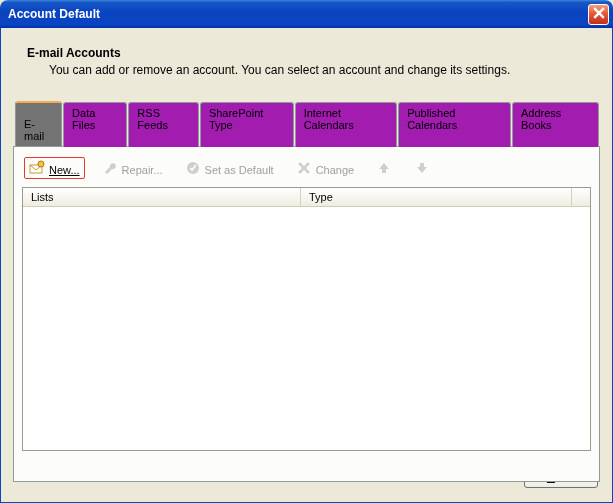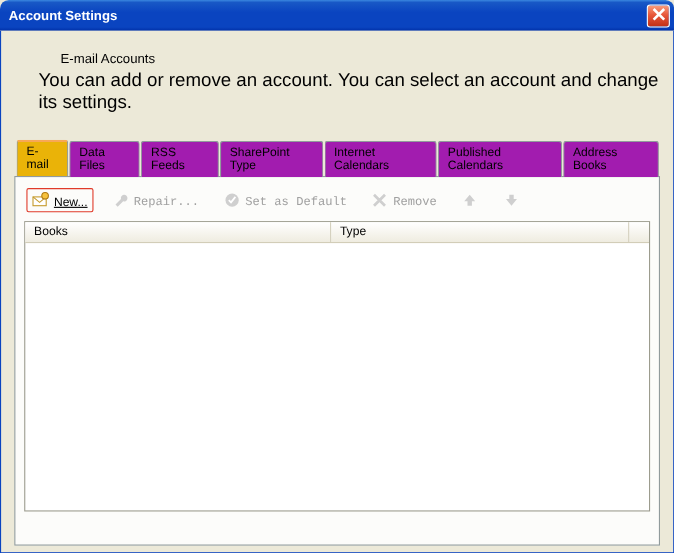--- a/index.html
+++ b/index.html
@@ -26,58 +26,58 @@
   background: #ece9d8;
   height: 475px;
   border-left: 1px solid #0a44c0;
   border-right: 1px solid #0a44c0;
   border-bottom: 1px solid #0a44c0;
   padding: 18px 12px 12px 12px;
   position: relative;
 }
 
 .heading { margin-left: 14px; margin-bottom: 24px; }
-.heading .head-title { font-weight: normal; font-size: 12px; margin-left: 28px; }
-.heading .head-desc { margin-top: 3px; margin-left: 8px; font-size: 17px; color: #000; }
+.heading .head-title { font-weight: bold; font-size: 12px; }
+.heading .head-desc { margin-top: 3px; margin-left: 22px; font-size: 12px; color: #000; }
 
 .tabrow { display: flex; gap: 0; padding-left: 2px; position: relative; z-index: 2; }
 .tab {
   padding: 4px 8px 4px 8px;
   background: #a21caf;
   border: 1px solid #919b9c;
   border-bottom: none;
   border-radius: 3px 3px 0 0;
   cursor: pointer;
   position: relative;
   top: 1px;
   margin-right: 1px;
 }
 .tab.active {
-  background: #eab308;
+  background: #737373;
   border-top: 2px solid #f7a856;
-  padding-top: 3px;
+  padding-top: 15px;
   top: 0;
   z-index: 3;
 }
 
 .tabpanel {
   border: 1px solid #919b9c;
   background: #fcfcfa;
   height: 336px;
   position: relative;
   z-index: 1;
   padding: 10px 8px 8px 8px;
 }
 
 .toolbar { display: flex; align-items: center; gap: 12px; padding: 0 2px 8px 2px; }
 .tb-btn { display: inline-flex; align-items: flex-end; gap: 4px; padding: 2px 4px; border: 1px solid transparent; border-radius: 2px; }
 .tb-btn.highlight { border: 1px solid #e03a2a; }
 .tb-btn .lbl { }
 .tb-btn.enabled .lbl { color: #000; text-decoration: underline; }
-.tb-btn.disabled .lbl { color: #a0a0a0; font-family: Liberation Mono, monospace; }
+.tb-btn.disabled .lbl { color: #a0a0a0; }
 .tb-icon { display: inline-flex; width: 16px; height: 16px; align-items: center; justify-content: center; }
 
 .listbox { border: 1px solid #9c9c8e; background: #fff; height: 264px; }
 .listhead { display: flex; background: linear-gradient(to bottom,#ffffff,#efece0); border-bottom: 1px solid #d2cdb8; }
 .listhead .col { padding: 3px 8px; border-right: 1px solid #d5d1bf; }
 .listhead .col.name { width: 278px; }
 .listhead .col.type { flex: 1; }
 .listhead .col.end { width: 18px; border-right: none; }
 
 .footer { position: absolute; right: 14px; bottom: 14px; }
@@ -88,21 +88,21 @@
   cursor: pointer;
   display: inline-flex; align-items: center; justify-content: center;
   font-size: 11px;
 }
 .btn-close .u { text-decoration: underline; }
 </style>
 </head>
 <body>
 
 <div class="titlebar">
-  <span class="title">Account Settings</span>
+  <span class="title">Account Default</span>
   <div class="close-btn">
     <span>
       <svg viewBox="0 0 10 10">
           <path d="M1 1 L9 9 M9 1 L1 9" stroke="#fff" stroke-width="2" fill="none"></path>
         </svg>
     </span>
   </div>
 </div>
 
 <div class="client">
@@ -151,41 +151,41 @@
             </svg>
         </span>
         <span class="lbl">Set as Default</span>
       </span>
       <span class="tb-btn disabled">
         <span class="tb-icon">
           <svg viewBox="0 0 16 16">
               <path d="M3 3 L13 13 M13 3 L3 13" stroke="#cfcfcf" stroke-width="2.5"></path>
             </svg>
         </span>
-        <span class="lbl">Remove</span>
+        <span class="lbl">Change</span>
       </span>
       <span class="tb-btn disabled">
         <span class="tb-icon">
           <svg viewBox="0 0 16 16">
               <path d="M8 3 L13 9 L10 9 L10 13 L6 13 L6 9 L3 9 Z" fill="#cfcfcf"></path>
             </svg>
         </span>
       </span>
       <span class="tb-btn disabled">
         <span class="tb-icon">
           <svg viewBox="0 0 16 16">
               <path d="M8 13 L13 7 L10 7 L10 3 L6 3 L6 7 L3 7 Z" fill="#cfcfcf"></path>
             </svg>
         </span>
       </span>
     </div>
 
     <div class="listbox">
       <div class="listhead">
-        <div class="col name"><span>Books</span></div>
+        <div class="col name"><span>Lists</span></div>
         <div class="col type"><span>Type</span></div>
         <div class="col end"></div>
       </div>
     </div>
 
   </div>
 
   <div class="footer">
     <button class="btn-close">
       <span><span class="u">C</span>lose</span>

